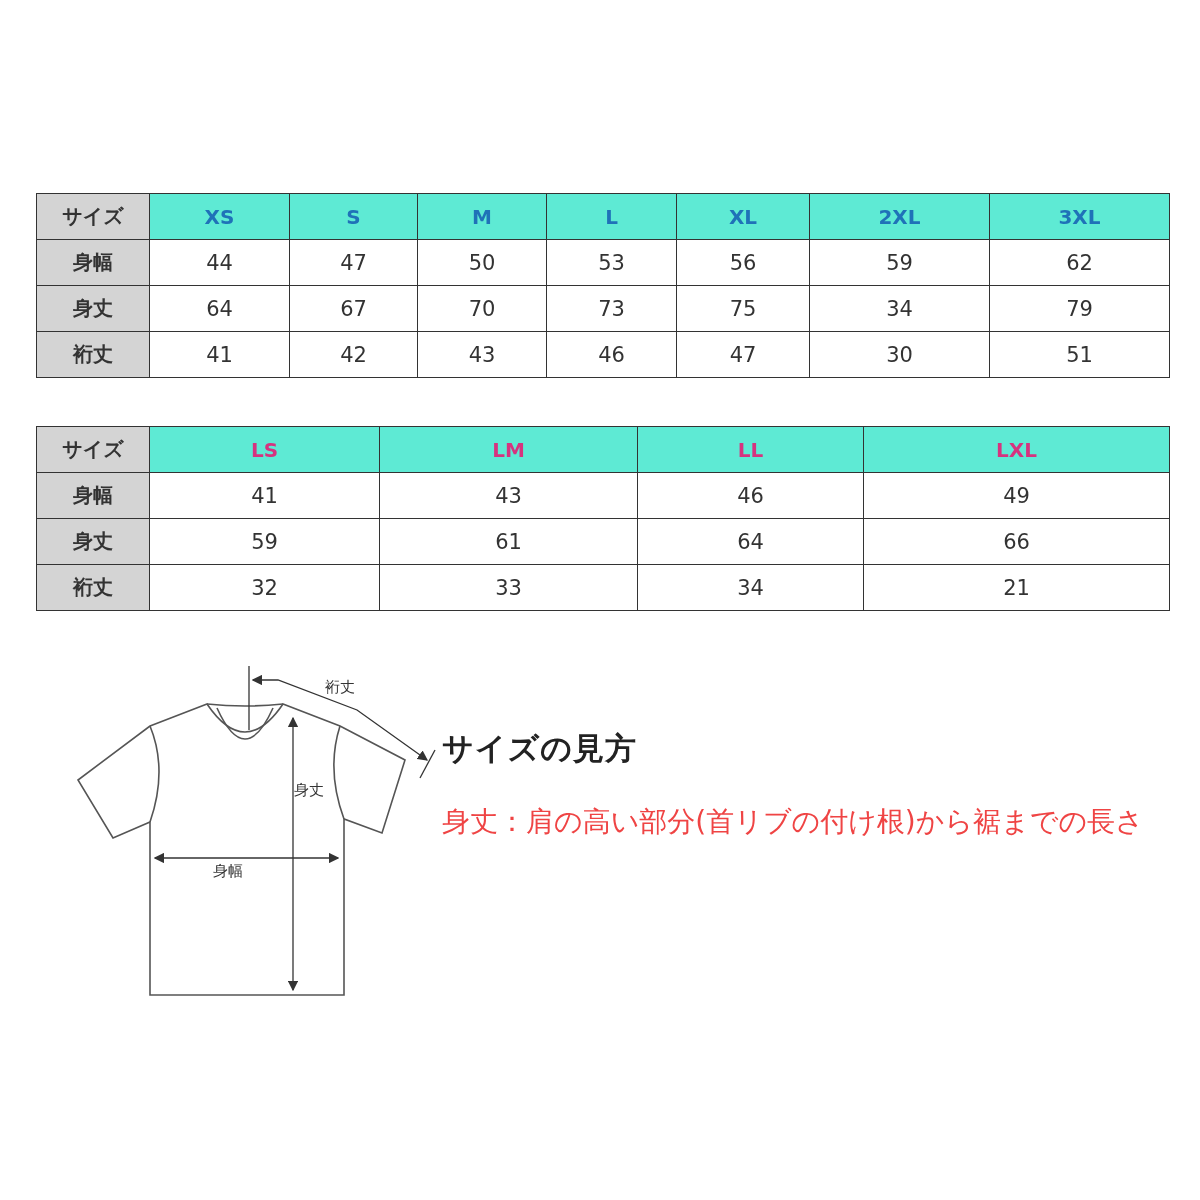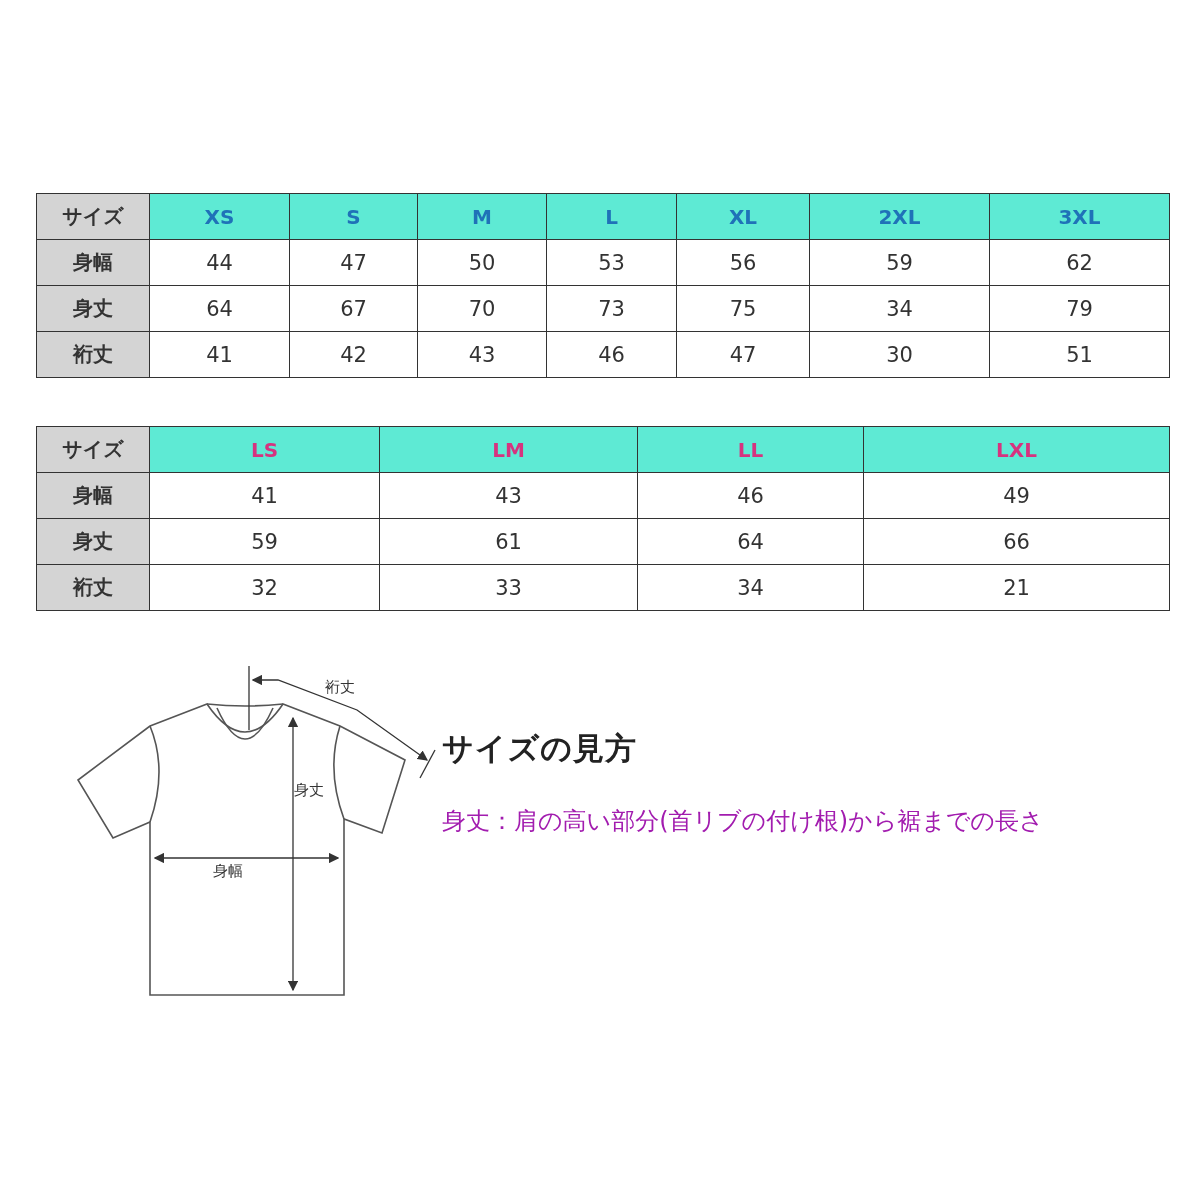--- a/index.html
+++ b/index.html
@@ -8,21 +8,21 @@
   table.size td { border:1.5px solid #333; height:45px; text-align:center; vertical-align:middle; font-size:21px; color:#333; padding:0; }
   table.size td.rh { background:#d4d4d4; font-weight:bold; font-size:20px; color:#333; }
   table.size tr.hdr td.c { background:#5eead4; font-weight:bold; font-size:20px; }
   #t1 { top:193px; width:1133px; }
   #t2 { top:426px; width:1133px; }
   .blue { color:#1f72b8 !important; }
   .pink { color:#d6337f !important; }
   #diagram { position:absolute; left:60px; top:650px; width:400px; height:360px; }
   #howto { position:absolute; left:442px; top:700px;margin-top:28px; }
   #howto h2 { margin:0 0 30px 0; font-size:31px; font-weight:bold; color:#222; letter-spacing:1px; }
-  #howto p { margin:0; font-size:24px; line-height:43px; color:#a21caf; white-space:nowrap; }
+  #howto p { margin:0; font-size:28px; line-height:43px; color:#ef4444; white-space:nowrap; }
 </style>
 </head>
 <body>
 
 <table id="t1" class="size">
   <colgroup>
     <col style="width:113px">
       <col style="width:140px">
       <col style="width:128px">
       <col style="width:129px">

